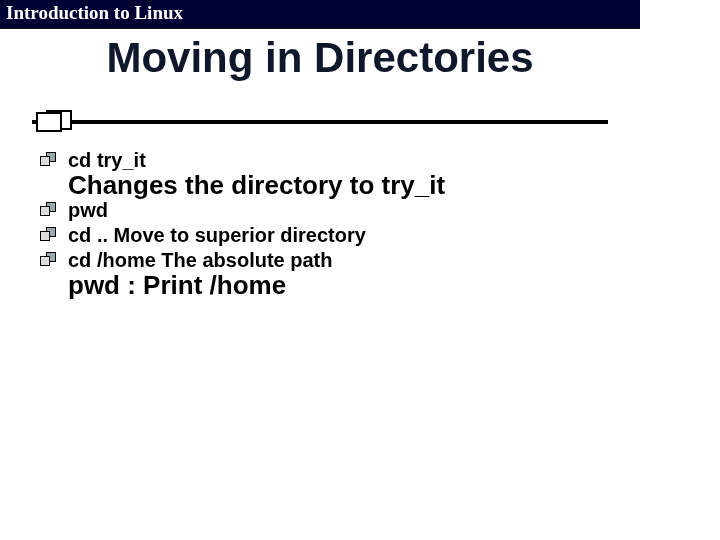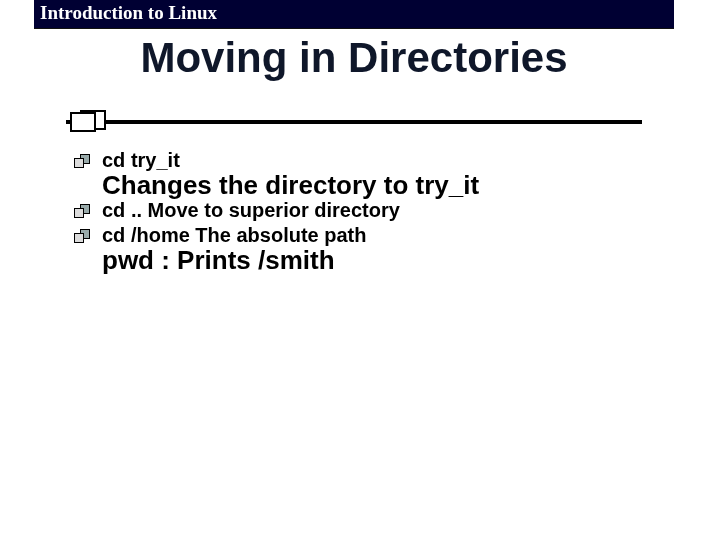--- a/index.html
+++ b/index.html
@@ -9,21 +9,20 @@
     height: 540px;
     background: #fff;
     font-family: Arial, Helvetica, sans-serif;
     overflow: hidden;
   }
   .slide {
     width: 640px;
     height: 540px;
     position: relative;
     box-sizing: border-box;
-    margin-left: 34px;
   }
   .header-bar {
     position: absolute;
     top: 0;
     left: 0;
     right: 0;
     height: 28px;
     background: #000033;
     border-bottom: 1px solid #111;
   }
@@ -81,21 +80,21 @@
   }
   .content {
     position: absolute;
     top: 148px;
     left: 40px;
     right: 40px;
     color: #000;
   }
   .bullet-row {
     display: flex;
-    align-items: center;
+    align-items: flex-start;
   }
   .bullet-icon {
     flex: 0 0 22px;
     width: 22px;
     height: 22px;
     position: relative;
     top: 4px;
     margin-right: 6px;
   }
   .bullet-icon .sq1, .bullet-icon .sq2 {
@@ -146,34 +145,41 @@
 
     <div class="bullet-row">
       <div class="bullet-icon">
           <div class="sq2"></div>
           <div class="sq1"></div>
         </div>
       <div class="bullet-text">cd try_it</div>
     </div>
     <div class="cont-text">Changes the directory to try_it</div>
 
+    <div class="bullet-row">
+      <div class="bullet-icon">
+          <div class="sq2"></div>
+          <div class="sq1"></div>
+        </div>
+      <div class="bullet-text">pwd</div>
+    </div>
 
     <div class="bullet-row">
       <div class="bullet-icon">
           <div class="sq2"></div>
           <div class="sq1"></div>
         </div>
       <div class="bullet-text">cd .. Move to superior directory</div>
     </div>
 
     <div class="bullet-row">
       <div class="bullet-icon">
           <div class="sq2"></div>
           <div class="sq1"></div>
         </div>
       <div class="bullet-text">cd /home The absolute path</div>
     </div>
-    <div class="cont-text">pwd : Prints /smith</div>
+    <div class="cont-text">pwd : Print /home</div>
 
 
   </div>
 
 </div>
 
 </body></html>

